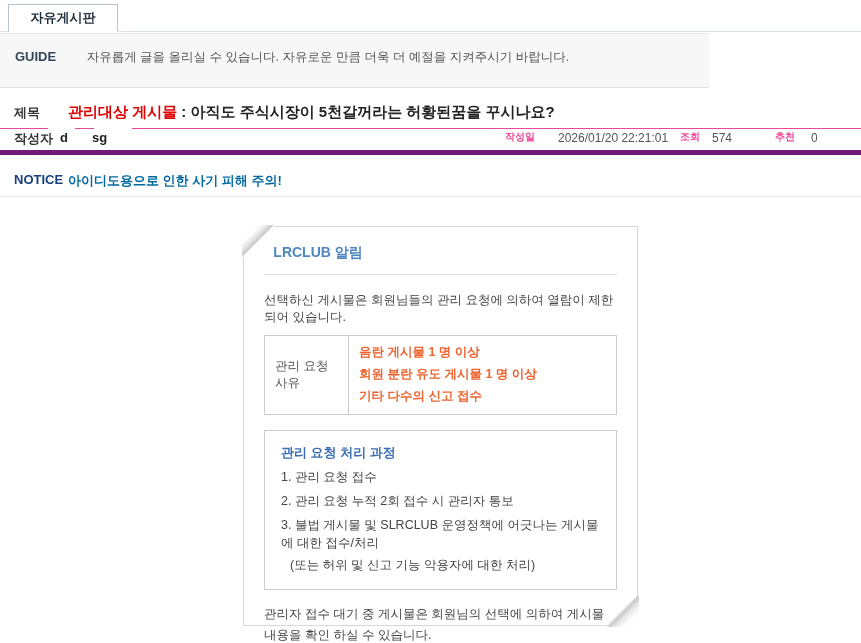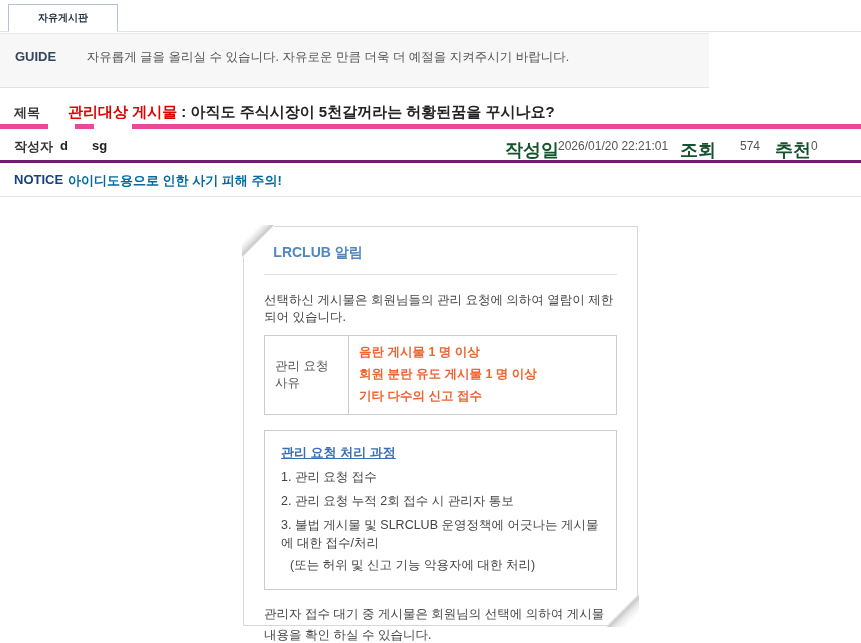--- a/index.html
+++ b/index.html
@@ -5,40 +5,40 @@
   * { margin:0; padding:0; box-sizing:border-box; }
   html,body { width:861px; height:643px; background:#ffffff; overflow:hidden;
               font-family:"Liberation Sans","DejaVu Sans",sans-serif; }
   .page { position:relative; width:861px; height:643px; background:#fff; }
 
   
   .tabline { position:absolute; top:31px; left:0; width:861px; height:1px; background:#dde4ea; }
   .tab { position:absolute; top:4px; left:8px; width:110px; height:28px;
          background:#fff; border:1px solid #b5c3d2; border-bottom:1px solid #fff;
          display:flex; align-items:center; justify-content:center; z-index:2;
-         font-size:10px; font-weight:bold; color:#22303f; cursor:pointer; }
+         font-size:13px; font-weight:bold; color:#22303f; cursor:pointer; }
 
   
   .guide-bar { position:absolute; top:33px; left:0; width:709px; height:55px;
                background:#f7f7f7; border-top:1px solid #e6eaee; border-bottom:1px solid #e2e2e2;
                padding:13px 0 16px 15px; }
   .guide-label { font-size:13px; font-weight:bold; color:#33475b; margin-right:26px; }
   .guide-text  { font-size:12.5px; color:#555; }
 
   
   .row { position:absolute; left:0; width:861px; }
-  .row-title  { top:95px;  height:34px; border-bottom:5px solid #ec4899; }
-  .row-author { top:129px; height:34px; border-bottom:3px solid #701a75; }
+  .row-title  { top:95px;  height:34px; border-bottom:1px solid #ec4899; }
+  .row-author { top:121px; height:34px; border-bottom:5px solid #701a75; }
   .row-notice { top:163px; height:34px; border-bottom:1px solid #e5e5e5; }
   .row-label { position:absolute; left:14px; top:9px; font-size:13px; font-weight:bold; color:#333; }
   .title-text { position:absolute; left:68px; top:8px; font-size:15px; font-weight:bold; color:#222; white-space:nowrap; }
   .title-red { color:#e00000; }
   .author-name { position:absolute; left:60px; top:9px; font-size:13px; font-weight:bold; color:#222; }
   .author-gap { display:inline-block; width:24px; }
-  .meta-label { position:absolute; top:9px; font-size:18px; font-weight:bold; color:#14532d; }
+  .meta-label { position:absolute; top:9px; font-size:10px; font-weight:bold; color:#ec4899; }
   .meta-value { position:absolute; top:10px; font-size:12px; color:#555; }
   .notice-label { position:absolute; left:14px; top:9px; font-size:13px; font-weight:bold; color:#17407c; }
   .notice-text { position:absolute; left:68px; top:9px; font-size:13px; font-weight:bold; color:#0369a1; cursor:pointer; }
 
   
   .redact { position:absolute; background:#fff; z-index:3; }
   .redact-1 { left:48px;  top:119px; width:27px; height:13px; }
   .redact-2 { left:94px;  top:119px; width:38px; height:13px; }
 
   
@@ -54,21 +54,21 @@
   .dialog-hr { border:none; border-top:1px solid #e2e2e2; margin-top:12px; }
   .dialog-intro { margin-top:17px; font-size:12.5px; color:#444; }
 
   table.reason-table { margin-top:9px; width:100%; border-collapse:collapse; font-size:12.5px; }
   .reason-table td { border:1px solid #cccccc; vertical-align:middle; padding:6px 10px; }
   .reason-table td.cell-label { width:84px; color:#555; font-weight:normal; }
   .reason-line { color:#ed6431; font-weight:bold; line-height:1.75; white-space:nowrap; }
   .status-value { font-weight:bold; color:#333; }
 
   .process-box { margin-top:15px; border:1px solid #cccccc; padding:13px 16px 15px 16px; }
-  .process-title { font-size:13px; font-weight:bold; color:#3a6db4;text-decoration:underline; }
+  .process-title { font-size:13px; font-weight:bold; color:#3a6db4; }
   .process-step { margin-top:6px; font-size:12.5px; color:#444; line-height:1.45; }
   .process-step.sub { margin-top:4px; padding-left:9px; }
 
   .dialog-footer { margin-top:14px; font-size:12.5px; color:#444; line-height:1.65; }
 </style>
 </head>
 <body>
 
 <div class="page">
 
@@ -86,21 +86,21 @@
     <span class="row-label">제목</span>
     <span class="title-text"><span class="title-red">관리대상 게시물</span><span> : 아직도 주식시장이 5천갈꺼라는 허황된꿈을 꾸시나요?</span></span>
   </div>
 
   <div class="row row-author">
     <span class="row-label">작성자</span>
     <span class="author-name"><span>d</span><span class="author-gap"></span><span>sg</span></span>
     <span class="meta-label" style="left:505px;">작성일</span>
     <span class="meta-value" style="left:558px;">2026/01/20 22:21:01</span>
     <span class="meta-label" style="left:680px;">조회</span>
-    <span class="meta-value" style="left:712px;margin-left:28px;">574</span>
+    <span class="meta-value" style="left:712px;">574</span>
     <span class="meta-label" style="left:775px;">추천</span>
     <span class="meta-value" style="left:811px;">0</span>
   </div>
 
   <div class="redact redact-1"></div>
   <div class="redact redact-2"></div>
 
   <div class="row row-notice">
     <span class="notice-label">NOTICE</span>
     <span class="notice-text">아이디도용으로 인한 사기 피해 주의!</span>

